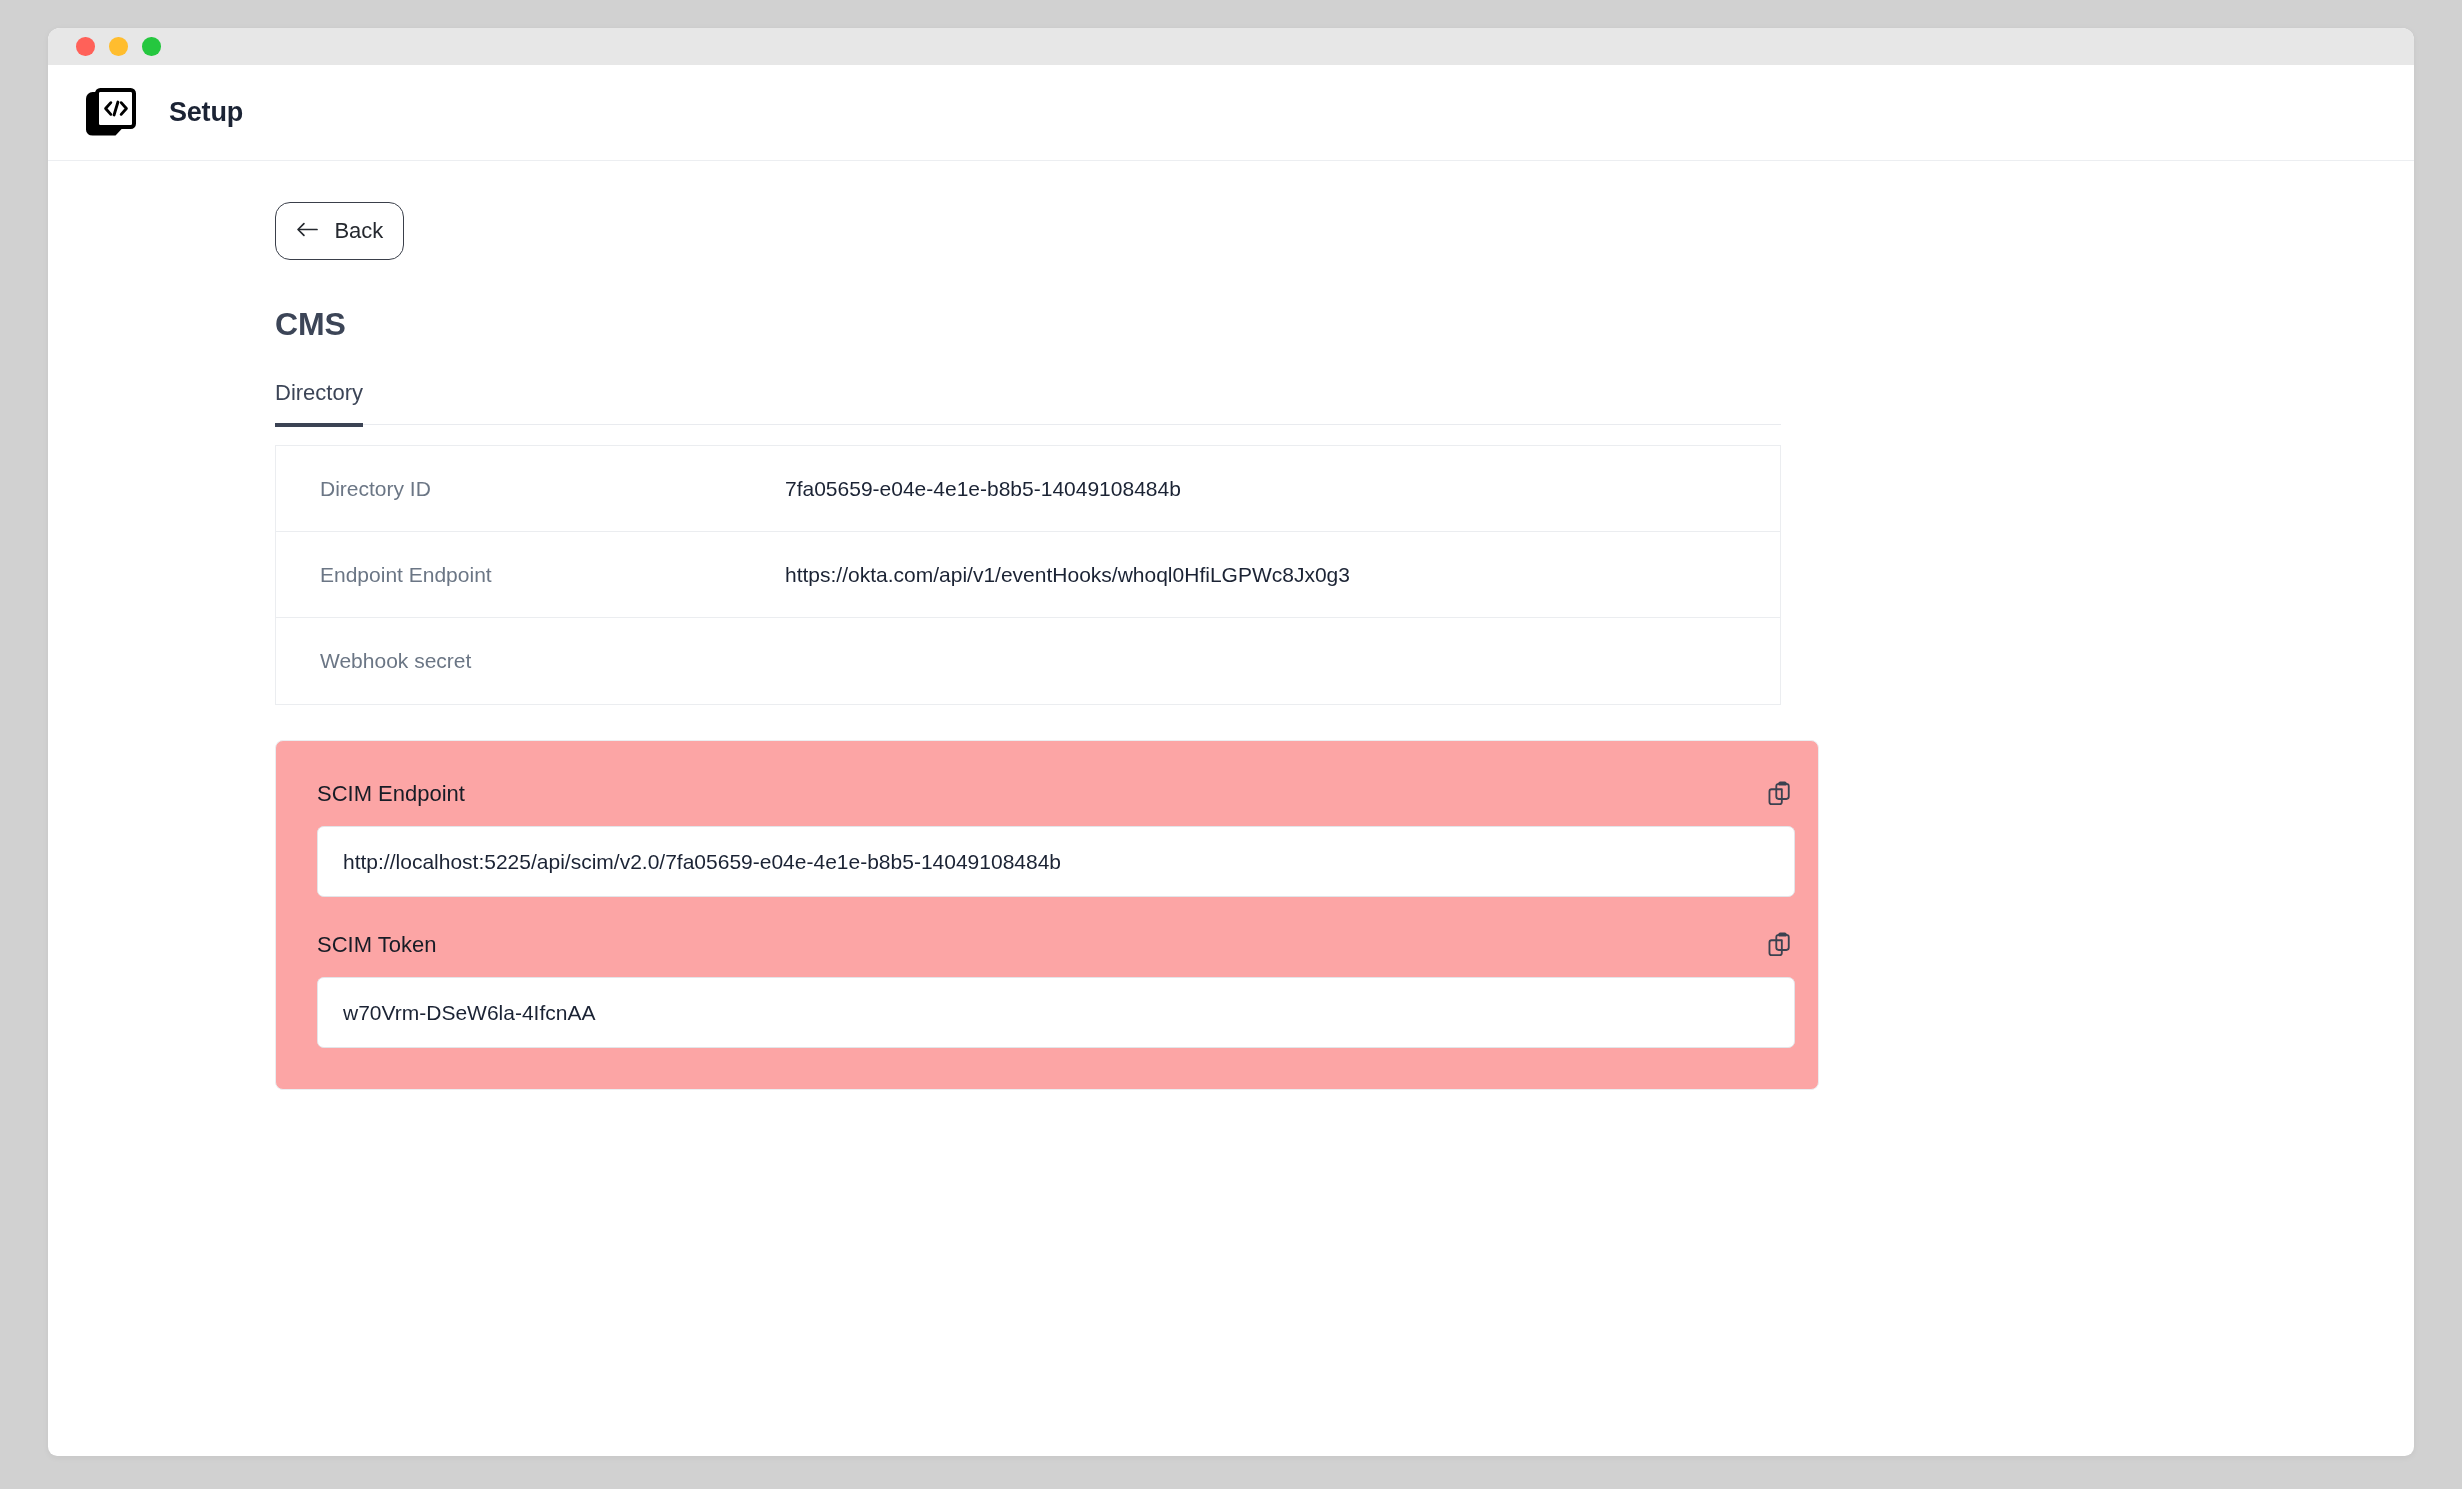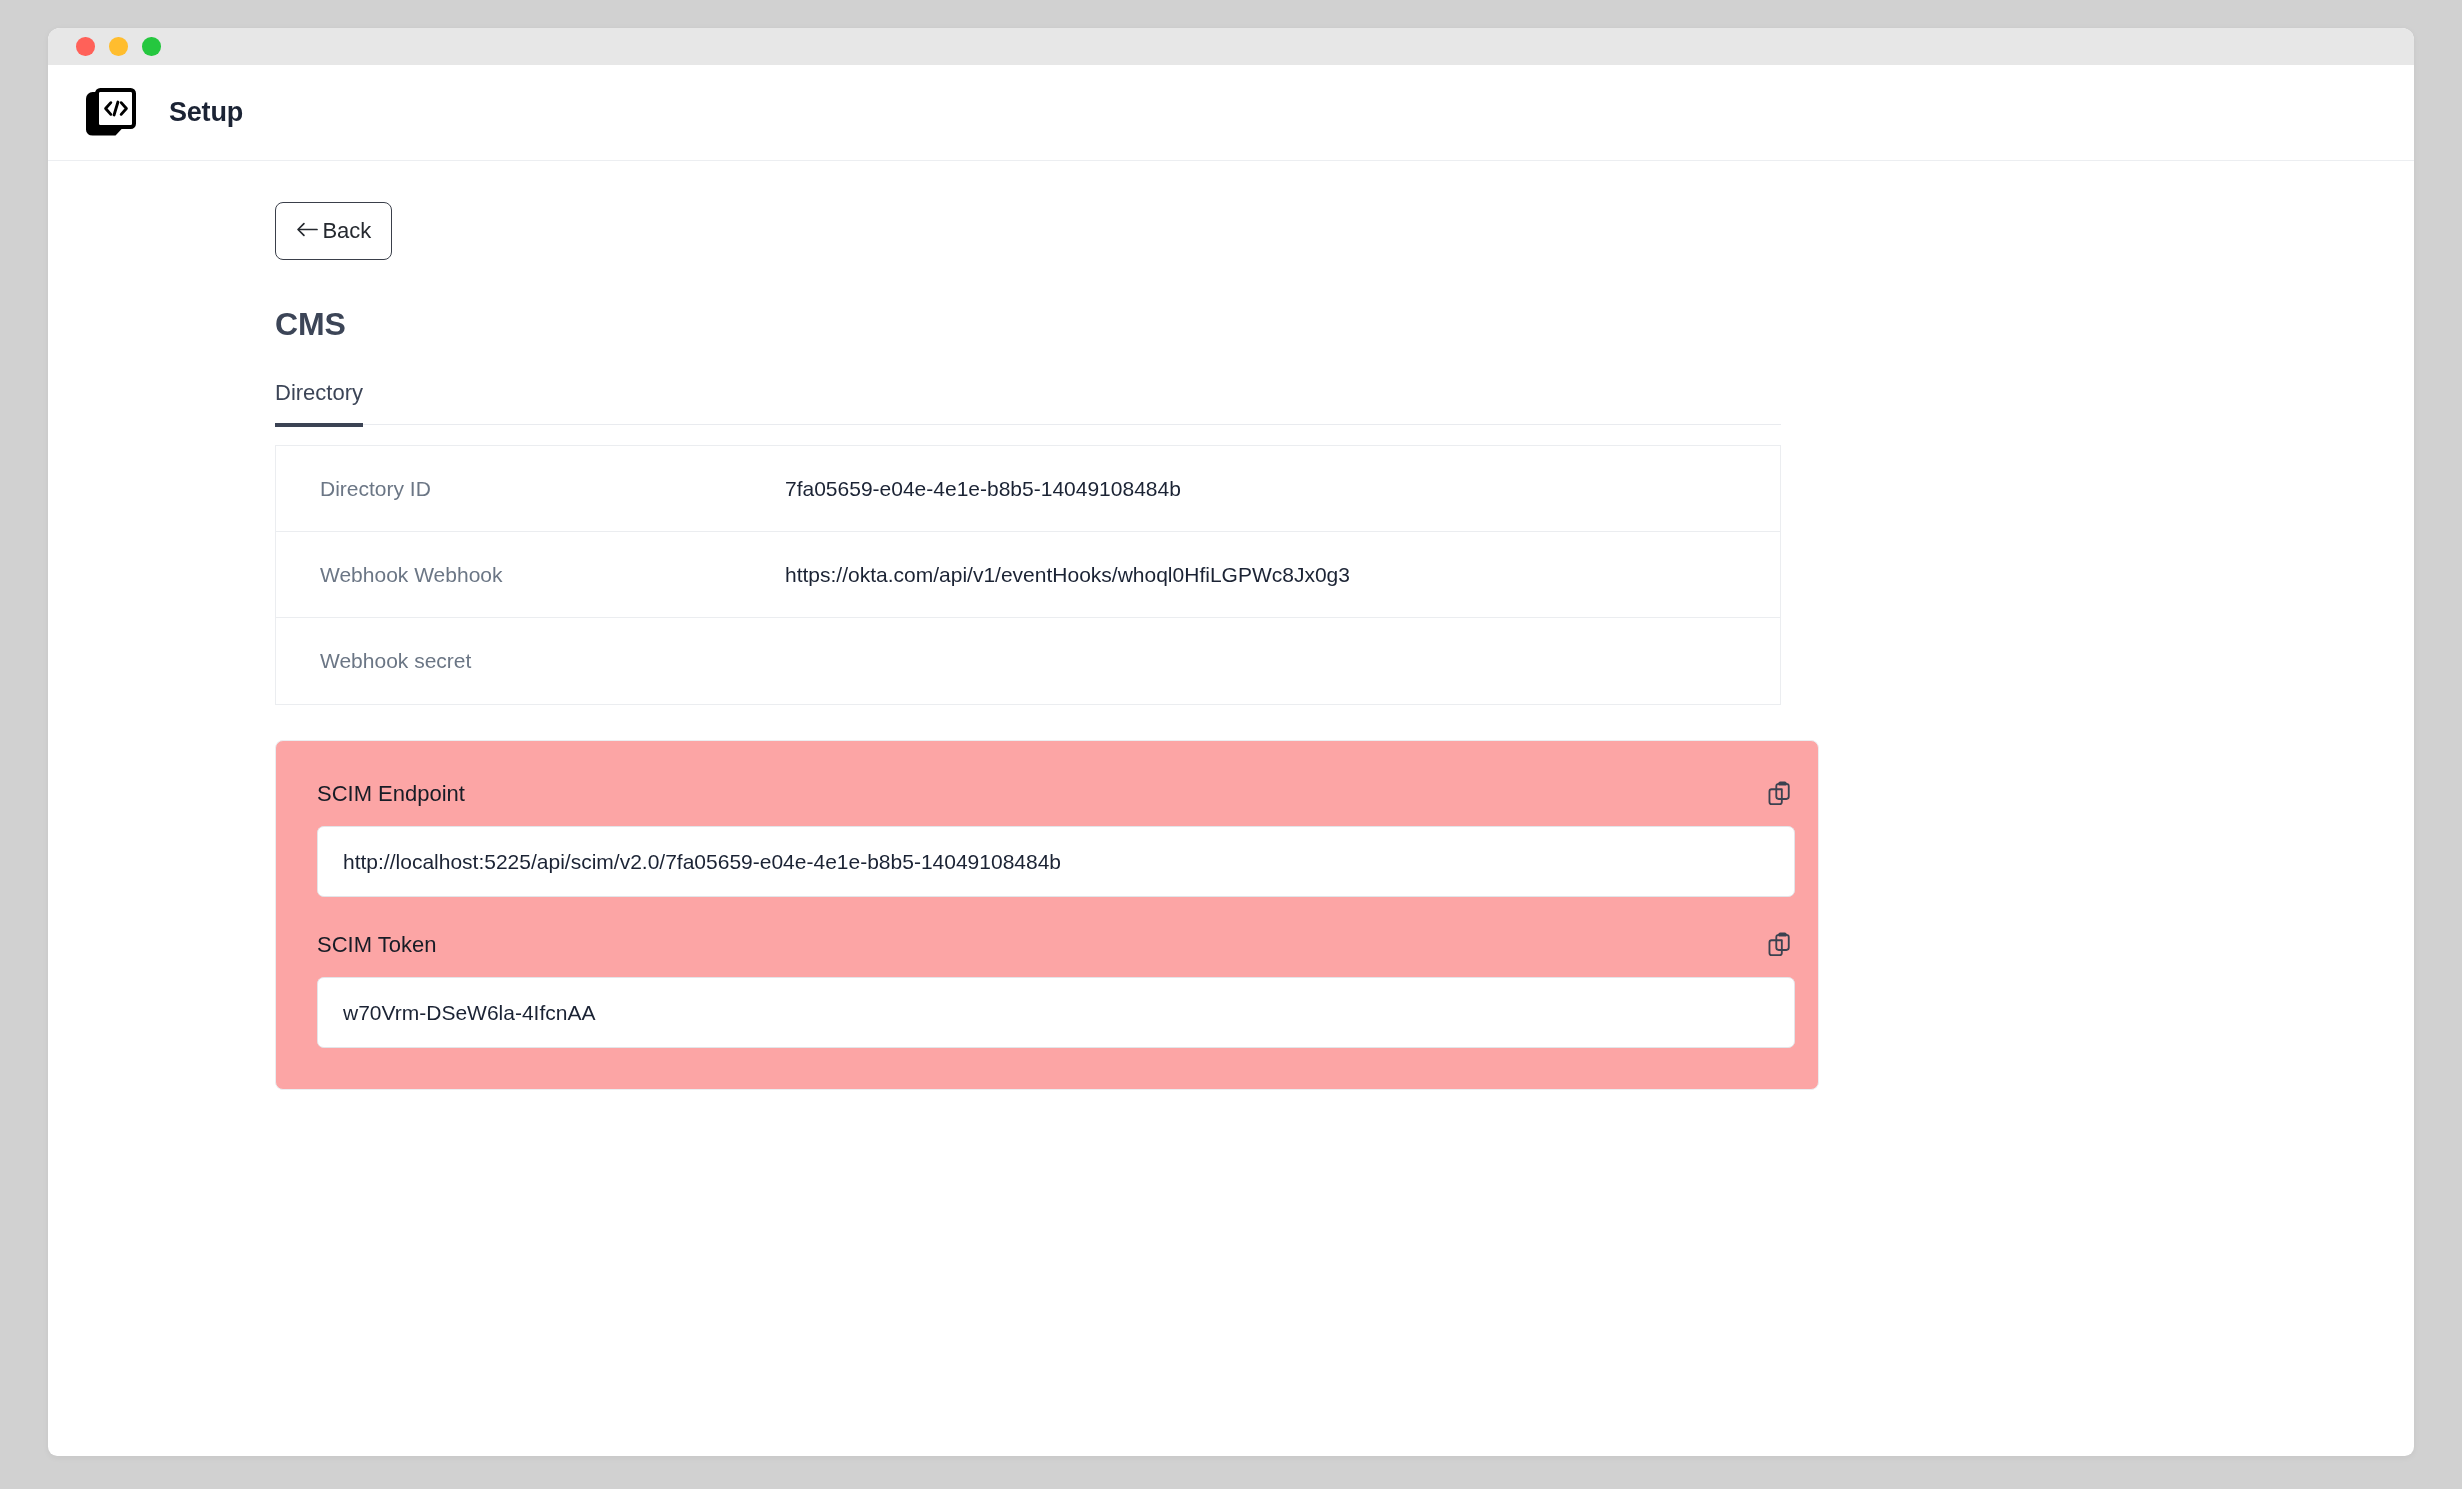--- a/index.html
+++ b/index.html
@@ -84,25 +84,25 @@
   }
 
   
   .content {
     padding: 41px 0 0 227px;
   }
 
   .back-button {
     display: inline-flex;
     align-items: center;
-    gap: 4px;
+    gap: 16px;
     height: 58px;
     padding: 0 20px;
     border: 1.3px solid #3a3f4a;
-    border-radius: 8px;
+    border-radius: 15px;
     background: #ffffff;
     font-size: 22px;
     color: #25292f;
     cursor: pointer;
     font-family: "Liberation Sans", sans-serif;
   }
   .back-button .arrow { display: block; }
 
   .page-title {
     margin-top: 46px;
@@ -250,21 +250,21 @@
 
     
     <div class="card">
 
       <div class="info-row">
         <div class="info-label">Directory ID</div>
         <div class="info-value">7fa05659-e04e-4e1e-b8b5-14049108484b</div>
       </div>
 
       <div class="info-row">
-        <div class="info-label">Webhook Webhook</div>
+        <div class="info-label">Endpoint Endpoint</div>
         <div class="info-value">https://okta.com/api/v1/eventHooks/whoql0HfiLGPWc8Jx0g3</div>
       </div>
 
       <div class="info-row">
         <div class="info-label">Webhook secret</div>
       </div>
 
     </div>
 
     

